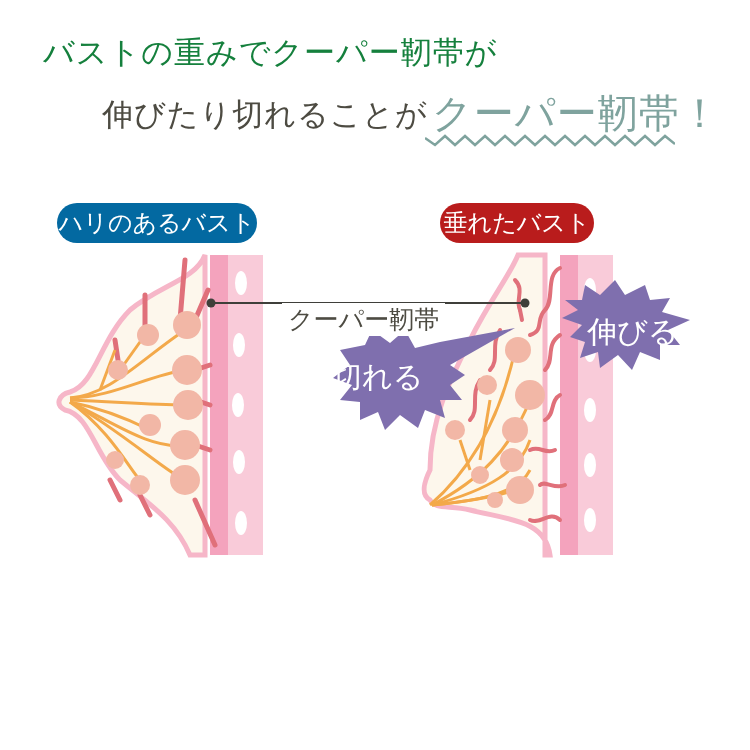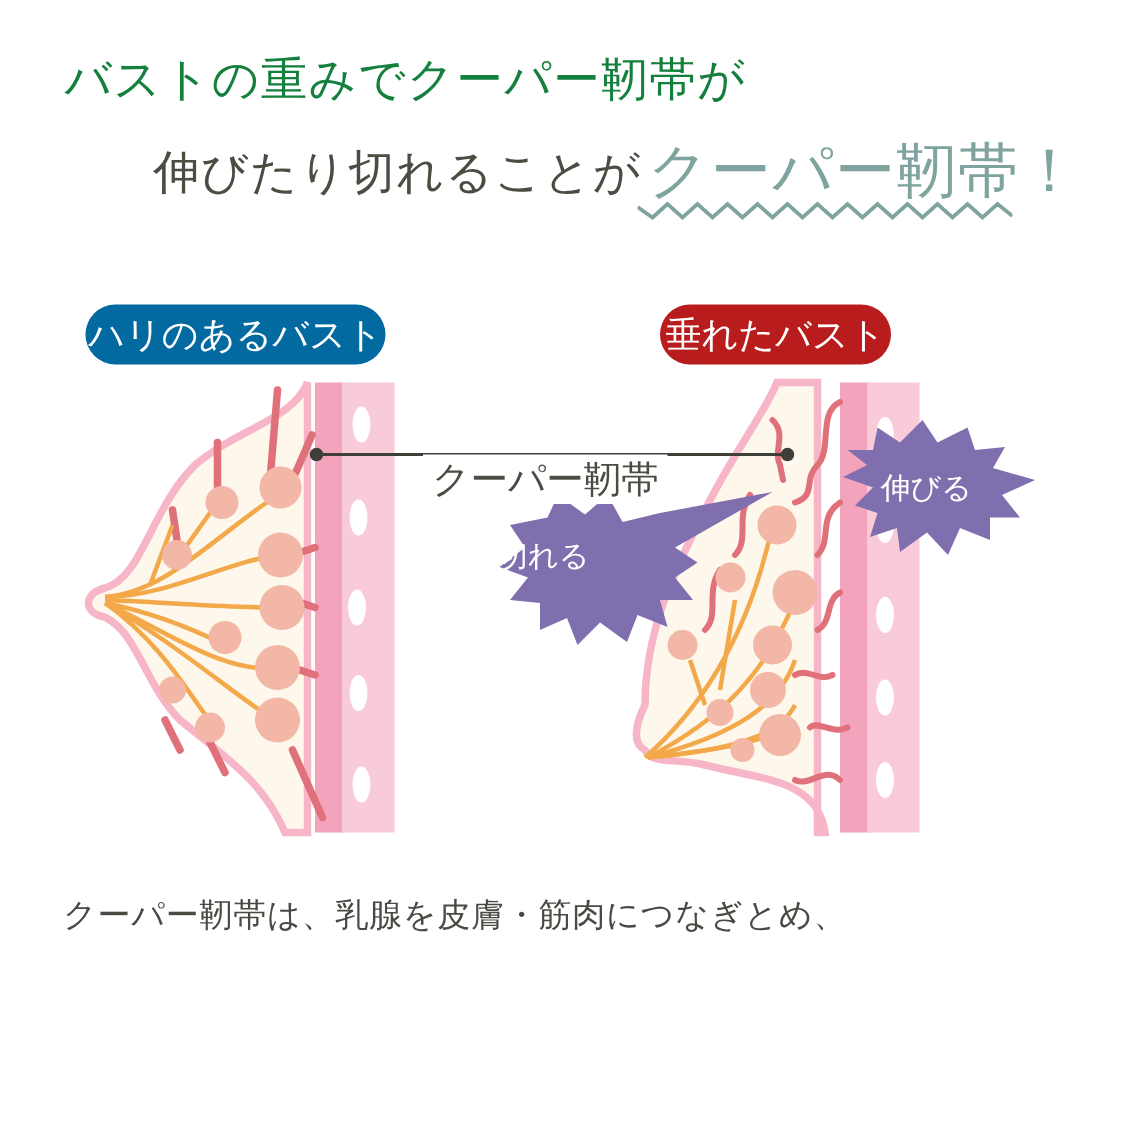--- a/index.html
+++ b/index.html
@@ -6,21 +6,21 @@
   body{width:750px;height:750px;position:relative;overflow:hidden;font-family:"DejaVu Sans",sans-serif;color:#4a4a42;}
   .title1{position:absolute;left:22px;top:32px;font-size:31px;letter-spacing:1px;color:#15803d;white-space:nowrap;margin-left:21px;}
   .title2{position:absolute;left:102px;top:84px;font-size:31px;letter-spacing:1px;color:#4d4b42;white-space:nowrap;}
   .title2 .accent{font-size:40px;color:#7fa39e;position:relative;top:2px;margin-left:4px;}
   .wave{position:absolute;left:425px;top:130px;}
   .pill{position:absolute;top:203px;height:40px;border-radius:20px;color:#fff;font-size:24px;line-height:40px;text-align:center;white-space:nowrap;}
   .pill.good{left:57px;width:200px;background:#0369a1;}
   .pill.bad{left:440px;width:154px;background:#b91c1c;}
   .diagram{position:absolute;left:0;top:245px;}
   .cooper-label{position:absolute;left:282px;top:283px;font-size:25px;color:#4d4b42;white-space:nowrap;background:#fff;padding:0 6px;margin-top:20px;}
-  .burst-text{position:absolute;color:#fff;font-size:20px;white-space:nowrap;}
+  .burst-text{position:absolute;color:#fff;font-size:30px;white-space:nowrap;}
   .desc{position:absolute;left:42px;top:590px;font-size:22px;line-height:42px;color:#4a4a44;letter-spacing:0.5px;}
   .desc div{white-space:nowrap;}
 </style>
 </head>
 <body>
 
 <div class="title1">バストの重みでクーパー靭帯が</div>
 <div class="title2">
   <span>伸びたり切れることが</span><span class="accent">クーパー靭帯！</span>
 </div>
@@ -135,14 +135,13 @@
   <polygon fill="#7f6fae" points="340,350 365,345 372,330 390,343 405,330 415,348 440,342 515,328 450,365 465,375 450,385 462,400 440,400 445,418 425,410 418,428 400,415 385,430 378,412 360,420 360,402 340,400 352,385 333,378 350,365"></polygon>
 
   <polygon fill="#7f6fae" points="565,300 582,300 585,285 600,295 615,280 625,295 645,285 650,300 670,298 662,312 690,320 668,330 680,345 660,345 660,360 640,352 632,370 618,355 600,368 598,352 580,358 585,342 570,337 582,325 562,318 578,310"></polygon>
 </svg>
 
 <div class="cooper-label">クーパー靭帯</div>
 <div class="burst-text" style="left:332px;top:357px;">切れる</div>
 <div class="burst-text" style="left:587px;top:312px;">伸びる</div>
 
 <div class="desc">
-  <div>クーパー靭帯は、乳腺を皮膚・筋肉につなぎとめ、</div>
 </div>
 
 </body></html>

